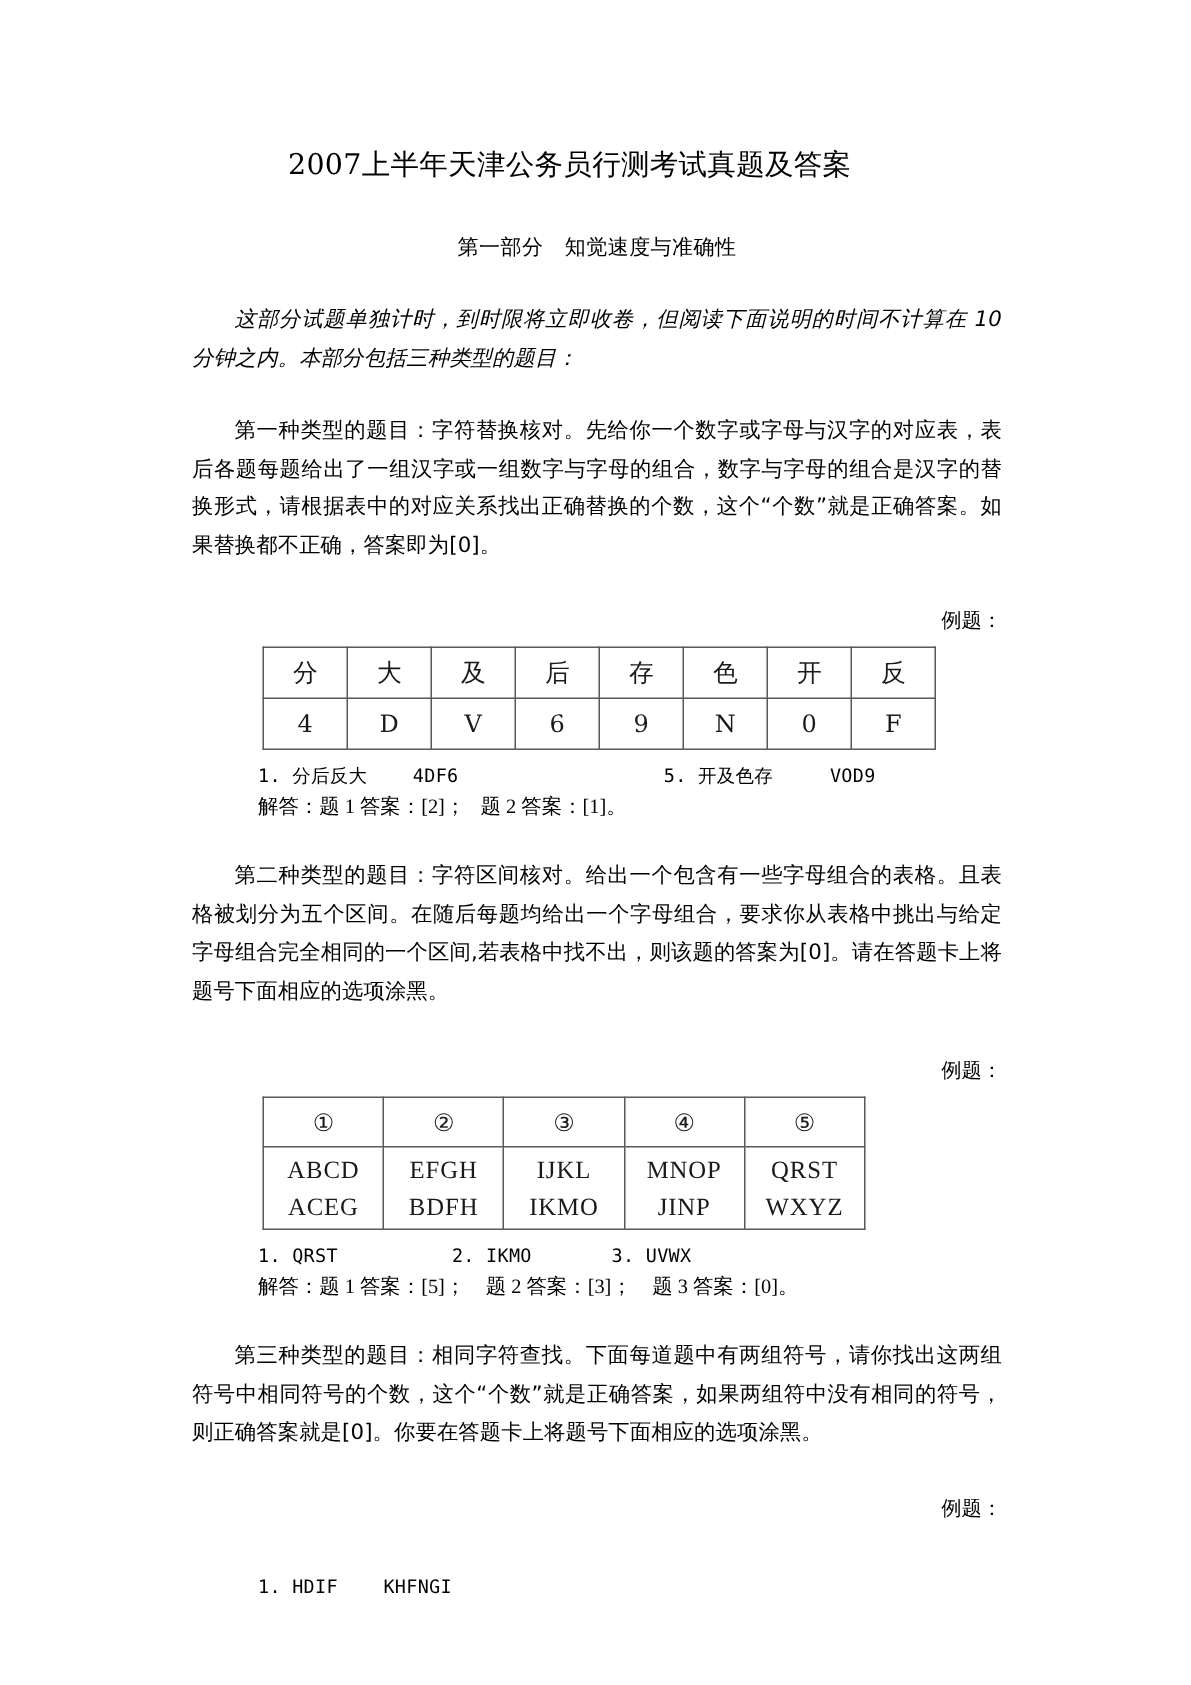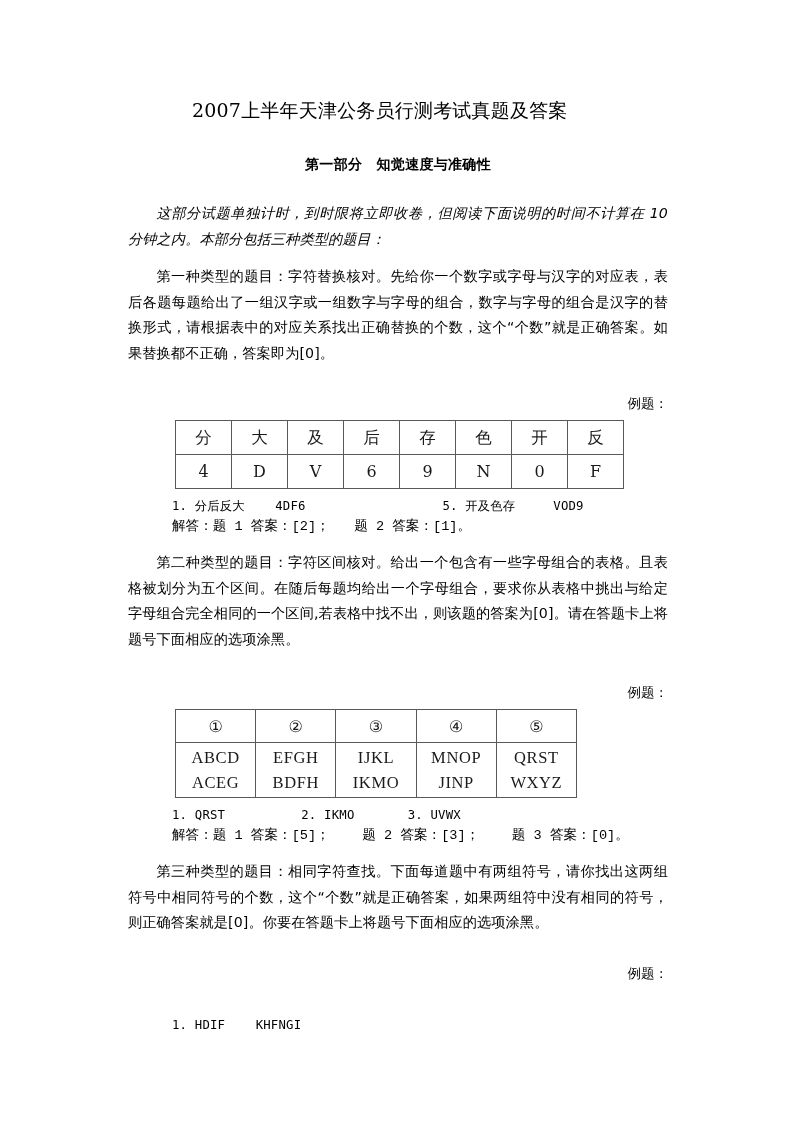--- a/index.html
+++ b/index.html
@@ -36,40 +36,40 @@
     line-height: 28px;
     letter-spacing: 0.2px;
     margin: 0;
     padding: 0 0 0 64px;
     font-weight: normal;
     white-space: nowrap;
   }
   .section-title {
     font-family: "DejaVu Sans", "Liberation Sans", sans-serif;
     font-size: 14px;
-    font-weight: bold;
+    font-weight: normal;
     text-align: center;
     margin: 0;
     padding-top: 32px;
     letter-spacing: 0.3px;
   }
 
   
   .para {
     font-family: "DejaVu Sans", "Liberation Sans", sans-serif;
     font-size: 14.2px;
     line-height: 25.5px;
     text-align: justify;
     text-justify: inter-ideograph;
     margin: 0;
     text-indent: 2em;
     letter-spacing: 0.1px;
   }
   .para-gap-1 { margin-top: 27px; font-style: italic; }
-  .para-gap-2 { margin-top: 12px; }
+  .para-gap-2 { margin-top: 23px; }
 
   
   .example-label {
     font-family: "DejaVu Sans", "Liberation Sans", sans-serif;
     font-size: 13.5px;
     line-height: 22px;
     margin: 0;
     padding-left: 44px;
     text-align: right;
   }
@@ -124,21 +124,21 @@
     font-family: "DejaVu Sans Mono", "Liberation Mono", monospace;
     font-size: 12.3px;
     line-height: 20px;
     margin: 0;
     padding-left: 44px;
     white-space: pre;
     letter-spacing: 0.2px;
   }
   .qline-spaced { margin-top: 7px; }
   .aline {
-    font-family: Liberation Mono, monospace;
+    font-family: Liberation Serif, serif;
     font-size: 13.6px;
     line-height: 22px;
     margin: 0;
     padding-left: 44px;
     white-space: pre;
   }
   .final-q { margin-top: 31px; }
 </style>
 </head>
 <body>

